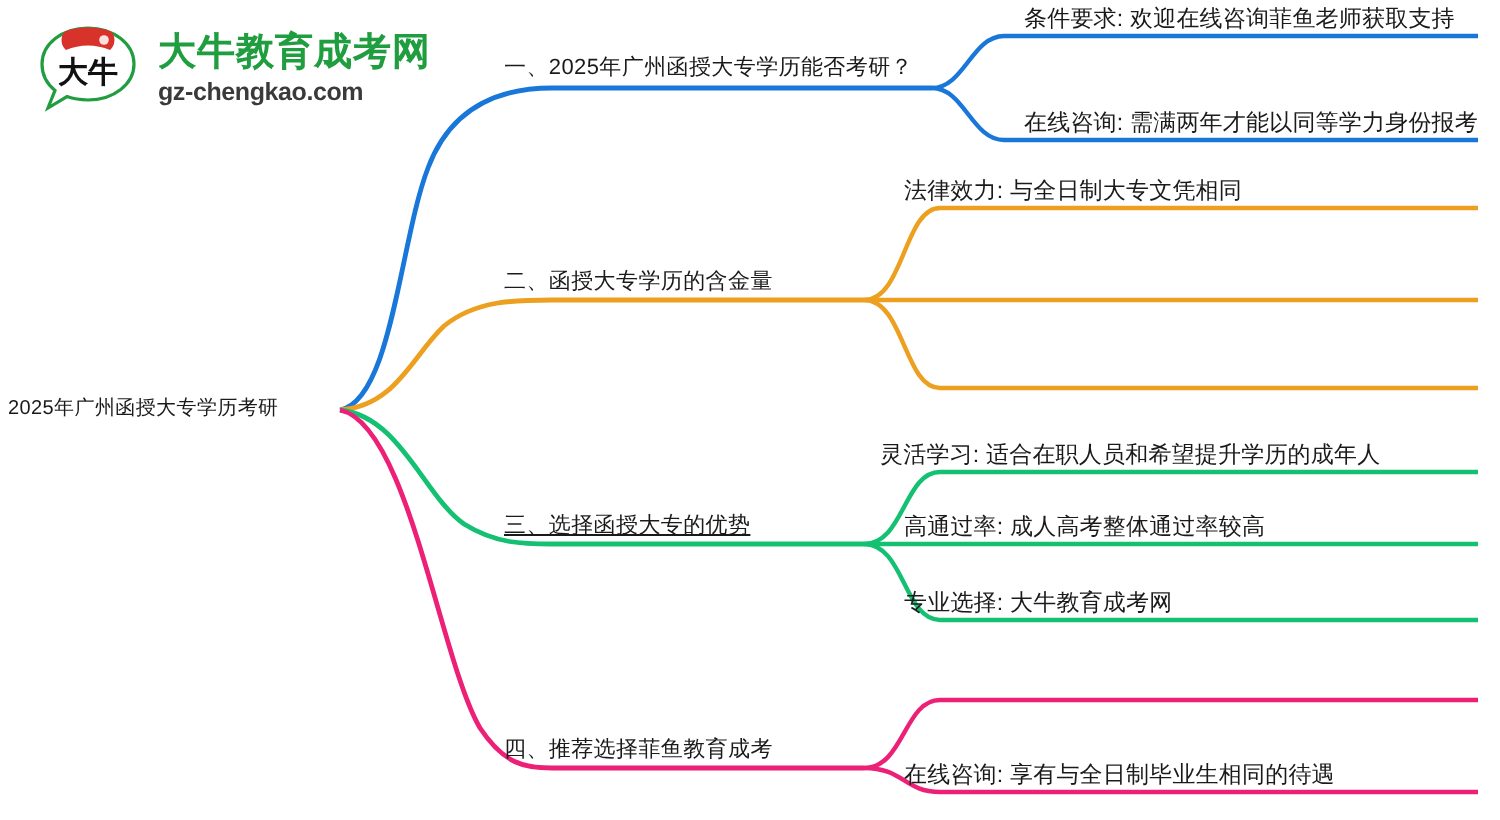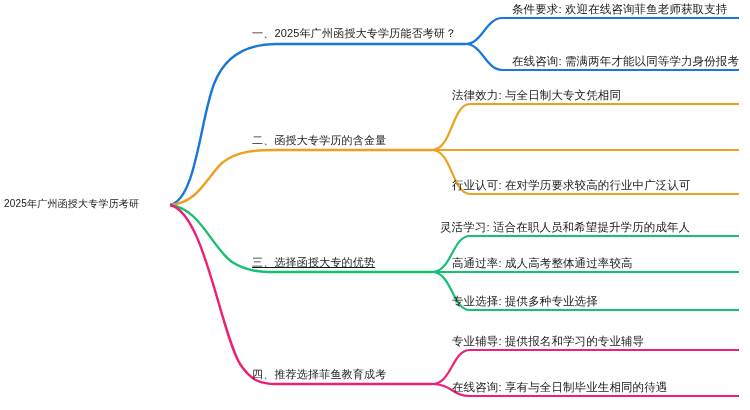--- a/index.html
+++ b/index.html
@@ -103,33 +103,45 @@
     <path d="M170,205 C200,208 212,248 232,262 C248,272 262,272 276,272 L432,272" fill="none" stroke="#14c072" stroke-width="2.4"></path>
     <path d="M432,272 C452,272 452,236 470,236 L739,236" fill="none" stroke="#14c072" stroke-width="2.2"></path>
     <path d="M432,272 L739,272" fill="none" stroke="#14c072" stroke-width="2.2"></path>
     <path d="M432,272 C452,272 452,310 470,310 L739,310" fill="none" stroke="#14c072" stroke-width="2.2"></path>
 
     <path d="M170,205 C204,212 220,330 240,364 C252,382 262,384 276,384 L432,384" fill="none" stroke="#ec2076" stroke-width="2.4"></path>
     <path d="M432,384 C452,384 452,350 470,350 L739,350" fill="none" stroke="#ec2076" stroke-width="2.2"></path>
     <path d="M432,384 C452,384 452,396 470,396 L739,396" fill="none" stroke="#ec2076" stroke-width="2.2"></path>
   </svg>
 
+  <div class="logo-block">
+    <div class="logo-mark">
+      <svg width="52" height="46" viewBox="0 0 52 46">
+        <path d="M26 2 C39 2 49 10 49 20 C49 30 39 38 26 38 C22 38 18.5 37.4 15.5 36.3 L6 42 L9.5 33.2 C5.5 30 3 25.3 3 20 C3 10 13 2 26 2 Z" fill="#ffffff" stroke="#1f9d3f" stroke-width="1.6"></path>
+        <path d="M14 4 C19 1 33 1 38 4 C40 7 39.5 11 37 13 C30 10 22 10 15 13 C12.5 11 12 7 14 4 Z" fill="#d8332a"></path>
+        <circle cx="34" cy="8" r="2.4" fill="#ffffff" opacity="0.85"></circle>
+        <text x="26" y="29" font-family="'Liberation Sans', sans-serif" font-size="15" font-weight="bold" fill="#111111" text-anchor="middle">大牛</text>
+      </svg>
+    </div>
+    <div class="logo-text-wrap">
+      <div class="logo-name">大牛教育成考网</div>
+      <div class="logo-url">gz-chengkao.com</div>
+    </div>
+  </div>
 
   <div class="node node-root" style="left:4px; top:197px;">2025年广州函授大专学历考研</div>
 
   <div class="node node-branch" style="left:252px; top:26px;">一、2025年广州函授大专学历能否考研？</div>
   <div class="node node-leaf" style="left:512px; top:2px;">条件要求: 欢迎在线咨询菲鱼老师获取支持</div>
   <div class="node node-leaf" style="left:512px; top:54px;">在线咨询: 需满两年才能以同等学力身份报考</div>
 
   <div class="node node-branch" style="left:252px; top:133px;">二、函授大专学历的含金量</div>
   <div class="node node-leaf" style="left:452px; top:88px;">法律效力: 与全日制大专文凭相同</div>
-  <div class="node node-leaf" style="left:452px; top:178px;">行业认可: 在对学历要求较高的行业中广泛认可</div>
 
   <div class="node node-branch" style="left:252px; top:255px;text-decoration:underline;">三、选择函授大专的优势</div>
   <div class="node node-leaf" style="left:440px; top:220px;">灵活学习: 适合在职人员和希望提升学历的成年人</div>
   <div class="node node-leaf" style="left:452px; top:256px;">高通过率: 成人高考整体通过率较高</div>
-  <div class="node node-leaf" style="left:452px; top:294px;">专业选择: 提供多种专业选择</div>
+  <div class="node node-leaf" style="left:452px; top:294px;">专业选择: 大牛教育成考网</div>
 
   <div class="node node-branch" style="left:252px; top:367px;">四、推荐选择菲鱼教育成考</div>
-  <div class="node node-leaf" style="left:452px; top:334px;">专业辅导: 提供报名和学习的专业辅导</div>
   <div class="node node-leaf" style="left:452px; top:380px;">在线咨询: 享有与全日制毕业生相同的待遇</div>
 
 </div>
 
 </body></html>

